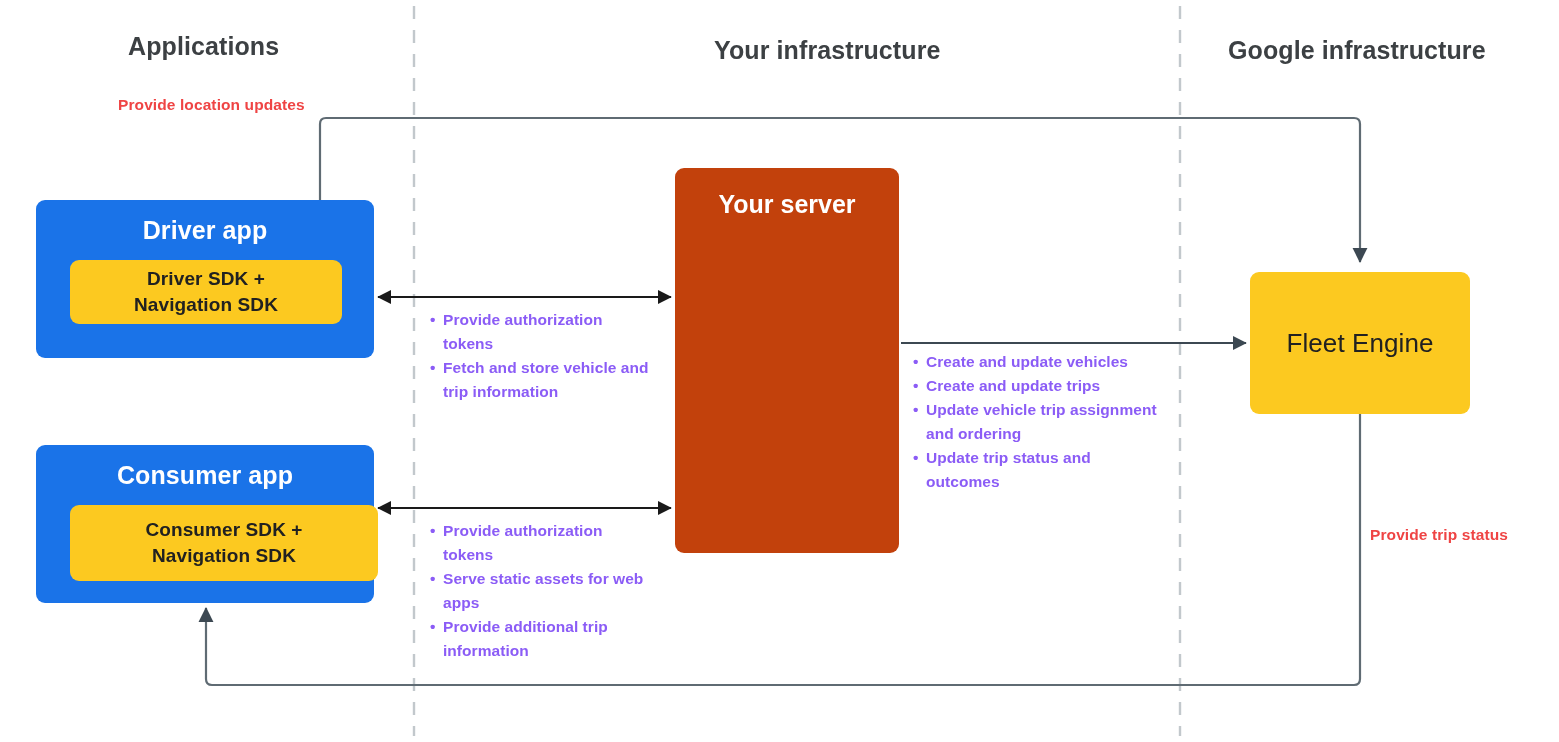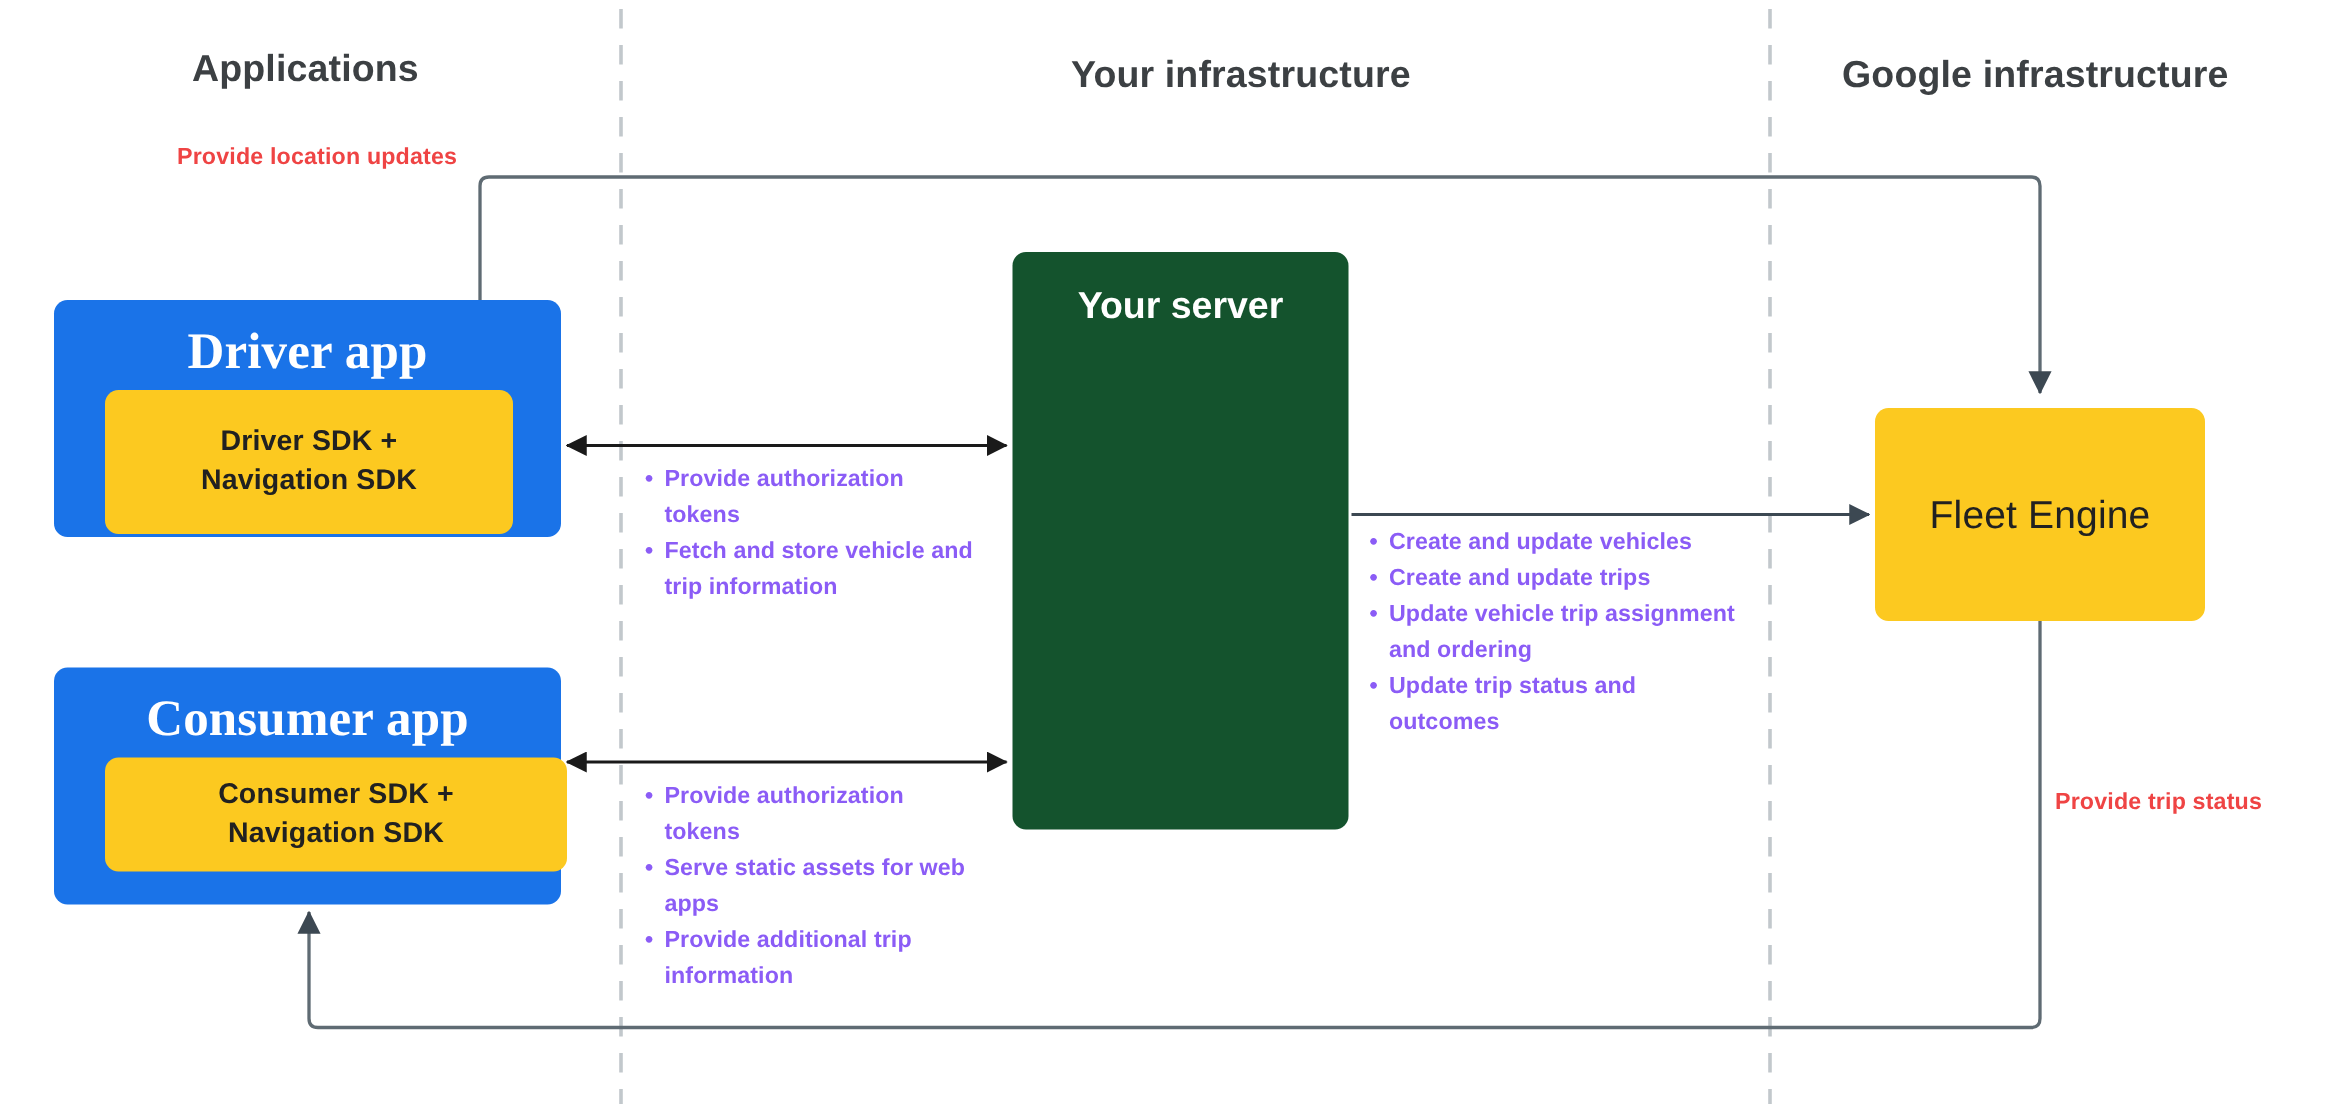--- a/index.html
+++ b/index.html
@@ -46,58 +46,57 @@
     background: #1a73e8;
     border-radius: 9px;
     box-sizing: border-box;
   }
   .app-title {
     position: absolute;
     left: 0;
     right: 0;
     text-align: center;
     color: #ffffff;
-    font-size: 34px;
-    font-weight: 700;
-    letter-spacing: 0.1px;
-    font-family: Liberation Serif, serif;
+    font-size: 25px;
+    font-weight: 700;
+    letter-spacing: 0.1px;
   }
   
   .sdk-box {
     position: absolute;
     background: #fcc920;
     border-radius: 9px;
     box-sizing: border-box;
     display: flex;
     align-items: center;
     justify-content: center;
     text-align: center;
     color: #212121;
     font-size: 19px;
     font-weight: 700;
     line-height: 1.38;
     letter-spacing: 0.1px;
   }
 
   #box-driver-app   { left: 36px; top: 200px; width: 338px; height: 158px; }
   #title-driver-app { top: 16px; }
-  #box-driver-sdk   { left: 34px; top: 60px; width: 272px; height: 96px; }
+  #box-driver-sdk   { left: 34px; top: 60px; width: 272px; height: 64px; }
 
   #box-consumer-app   { left: 36px; top: 445px; width: 338px; height: 158px; }
   #title-consumer-app { top: 16px; }
   #box-consumer-sdk   { left: 34px; top: 60px; width: 308px; height: 76px; }
 
   
   #box-server {
     position: absolute;
     left: 675px;
     top: 168px;
     width: 224px;
     height: 385px;
-    background: #14532d;
+    background: #c2410c;
     border-radius: 9px;
   }
   #title-server {
     position: absolute;
     left: 0; right: 0;
     top: 22px;
     text-align: center;
     color: #ffffff;
     font-size: 25px;
     font-weight: 700;

